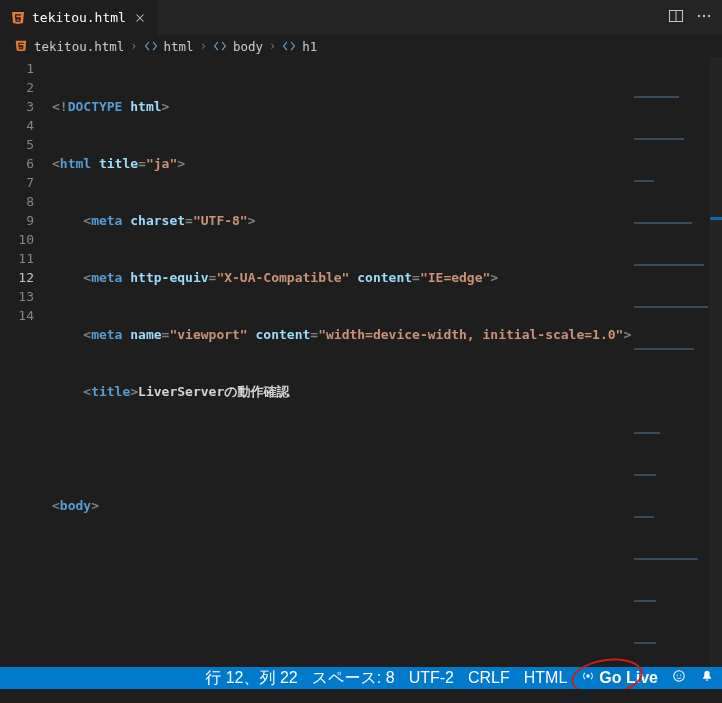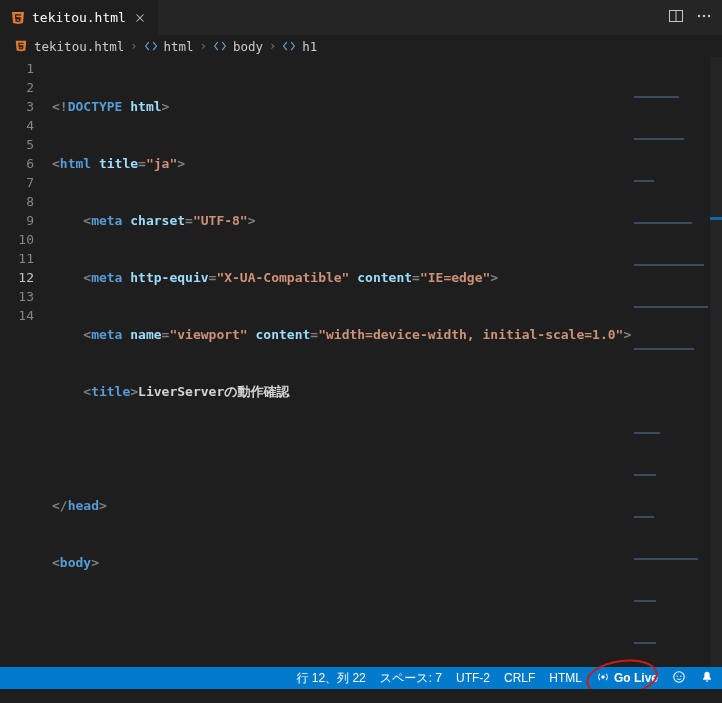--- a/index.html
+++ b/index.html
@@ -105,21 +105,21 @@
   
   .statusbar {
     position: absolute;
     left: 0; right: 0; bottom: 14px;
     height: 22px;
     background: #007acc;
     color: #ffffff;
     display: flex;
     align-items: center;
     justify-content: flex-end;
-    font-size: 12px;
+    font-size: 16px;
     padding: 0 8px 0 24px;
     gap: 14px;
     font-family: "Segoe UI", "Helvetica Neue", sans-serif;
   }
   .statusbar .spacer { flex: 1; }
   .status-item { display:flex; align-items:center; gap:4px; cursor: default; }
   .status-item svg { width:14px; height:14px; }
 
   
   .bottom-gap { position:absolute; left:0; right:0; bottom:0; height:14px; background:#1e1e1e; }
@@ -220,21 +220,20 @@
       <div class="ln">14</div>
     </div>
   <div class="code">
     <div class="line"><span class="p">&lt;!</span><span class="tg">DOCTYPE</span><span class="tx"> </span><span class="at">html</span><span class="p">&gt;</span></div>
     <div class="line"><span class="p">&lt;</span><span class="tg">html</span><span class="tx"> </span><span class="at">title</span><span class="p">=</span><span class="st">"ja"</span><span class="p">&gt;</span></div>
     <div class="line"><span class="tx">    </span><span class="p">&lt;</span><span class="tg">meta</span><span class="tx"> </span><span class="at">charset</span><span class="p">=</span><span class="st">"UTF-8"</span><span class="p">&gt;</span></div>
     <div class="line"><span class="tx">    </span><span class="p">&lt;</span><span class="tg">meta</span><span class="tx"> </span><span class="at">http-equiv</span><span class="p">=</span><span class="st">"X-UA-Compatible"</span><span class="tx"> </span><span class="at">content</span><span class="p">=</span><span class="st">"IE=edge"</span><span class="p">&gt;</span></div>
     <div class="line"><span class="tx">    </span><span class="p">&lt;</span><span class="tg">meta</span><span class="tx"> </span><span class="at">name</span><span class="p">=</span><span class="st">"viewport"</span><span class="tx"> </span><span class="at">content</span><span class="p">=</span><span class="st">"width=device-width, initial-scale=1.0"</span><span class="p">&gt;</span></div>
     <div class="line"><span class="tx">    </span><span class="p">&lt;</span><span class="tg">title</span><span class="p">&gt;</span><span class="tx">LiverServerの動作確認</span></div>
     <div class="line"></div>
-    <div class="line"><span class="p">&lt;/</span><span class="tg">head</span><span class="p">&gt;</span></div>
     <div class="line"><span class="p">&lt;</span><span class="tg">body</span><span class="p">&gt;</span></div>
     
     
     
 
     <div class="minimap">
       <div class="ml" style="width:45px"></div>
       <div class="ml" style="width:50px"></div>
       <div class="ml" style="width:20px"></div>
       <div class="ml" style="width:58px"></div>
@@ -254,21 +253,21 @@
     </div>
   </div>
 </div>
 
 <div class="statusbar">
   <div class="spacer"></div>
   <div class="status-item">
       <span>行 12、列 22</span>
     </div>
   <div class="status-item">
-      <span>スペース: 7</span>
+      <span>スペース: 8</span>
     </div>
   <div class="status-item">
       <span>UTF-2</span>
     </div>
   <div class="status-item">
       <span>CRLF</span>
     </div>
   <div class="status-item">
       <span>HTML</span>
     </div>

